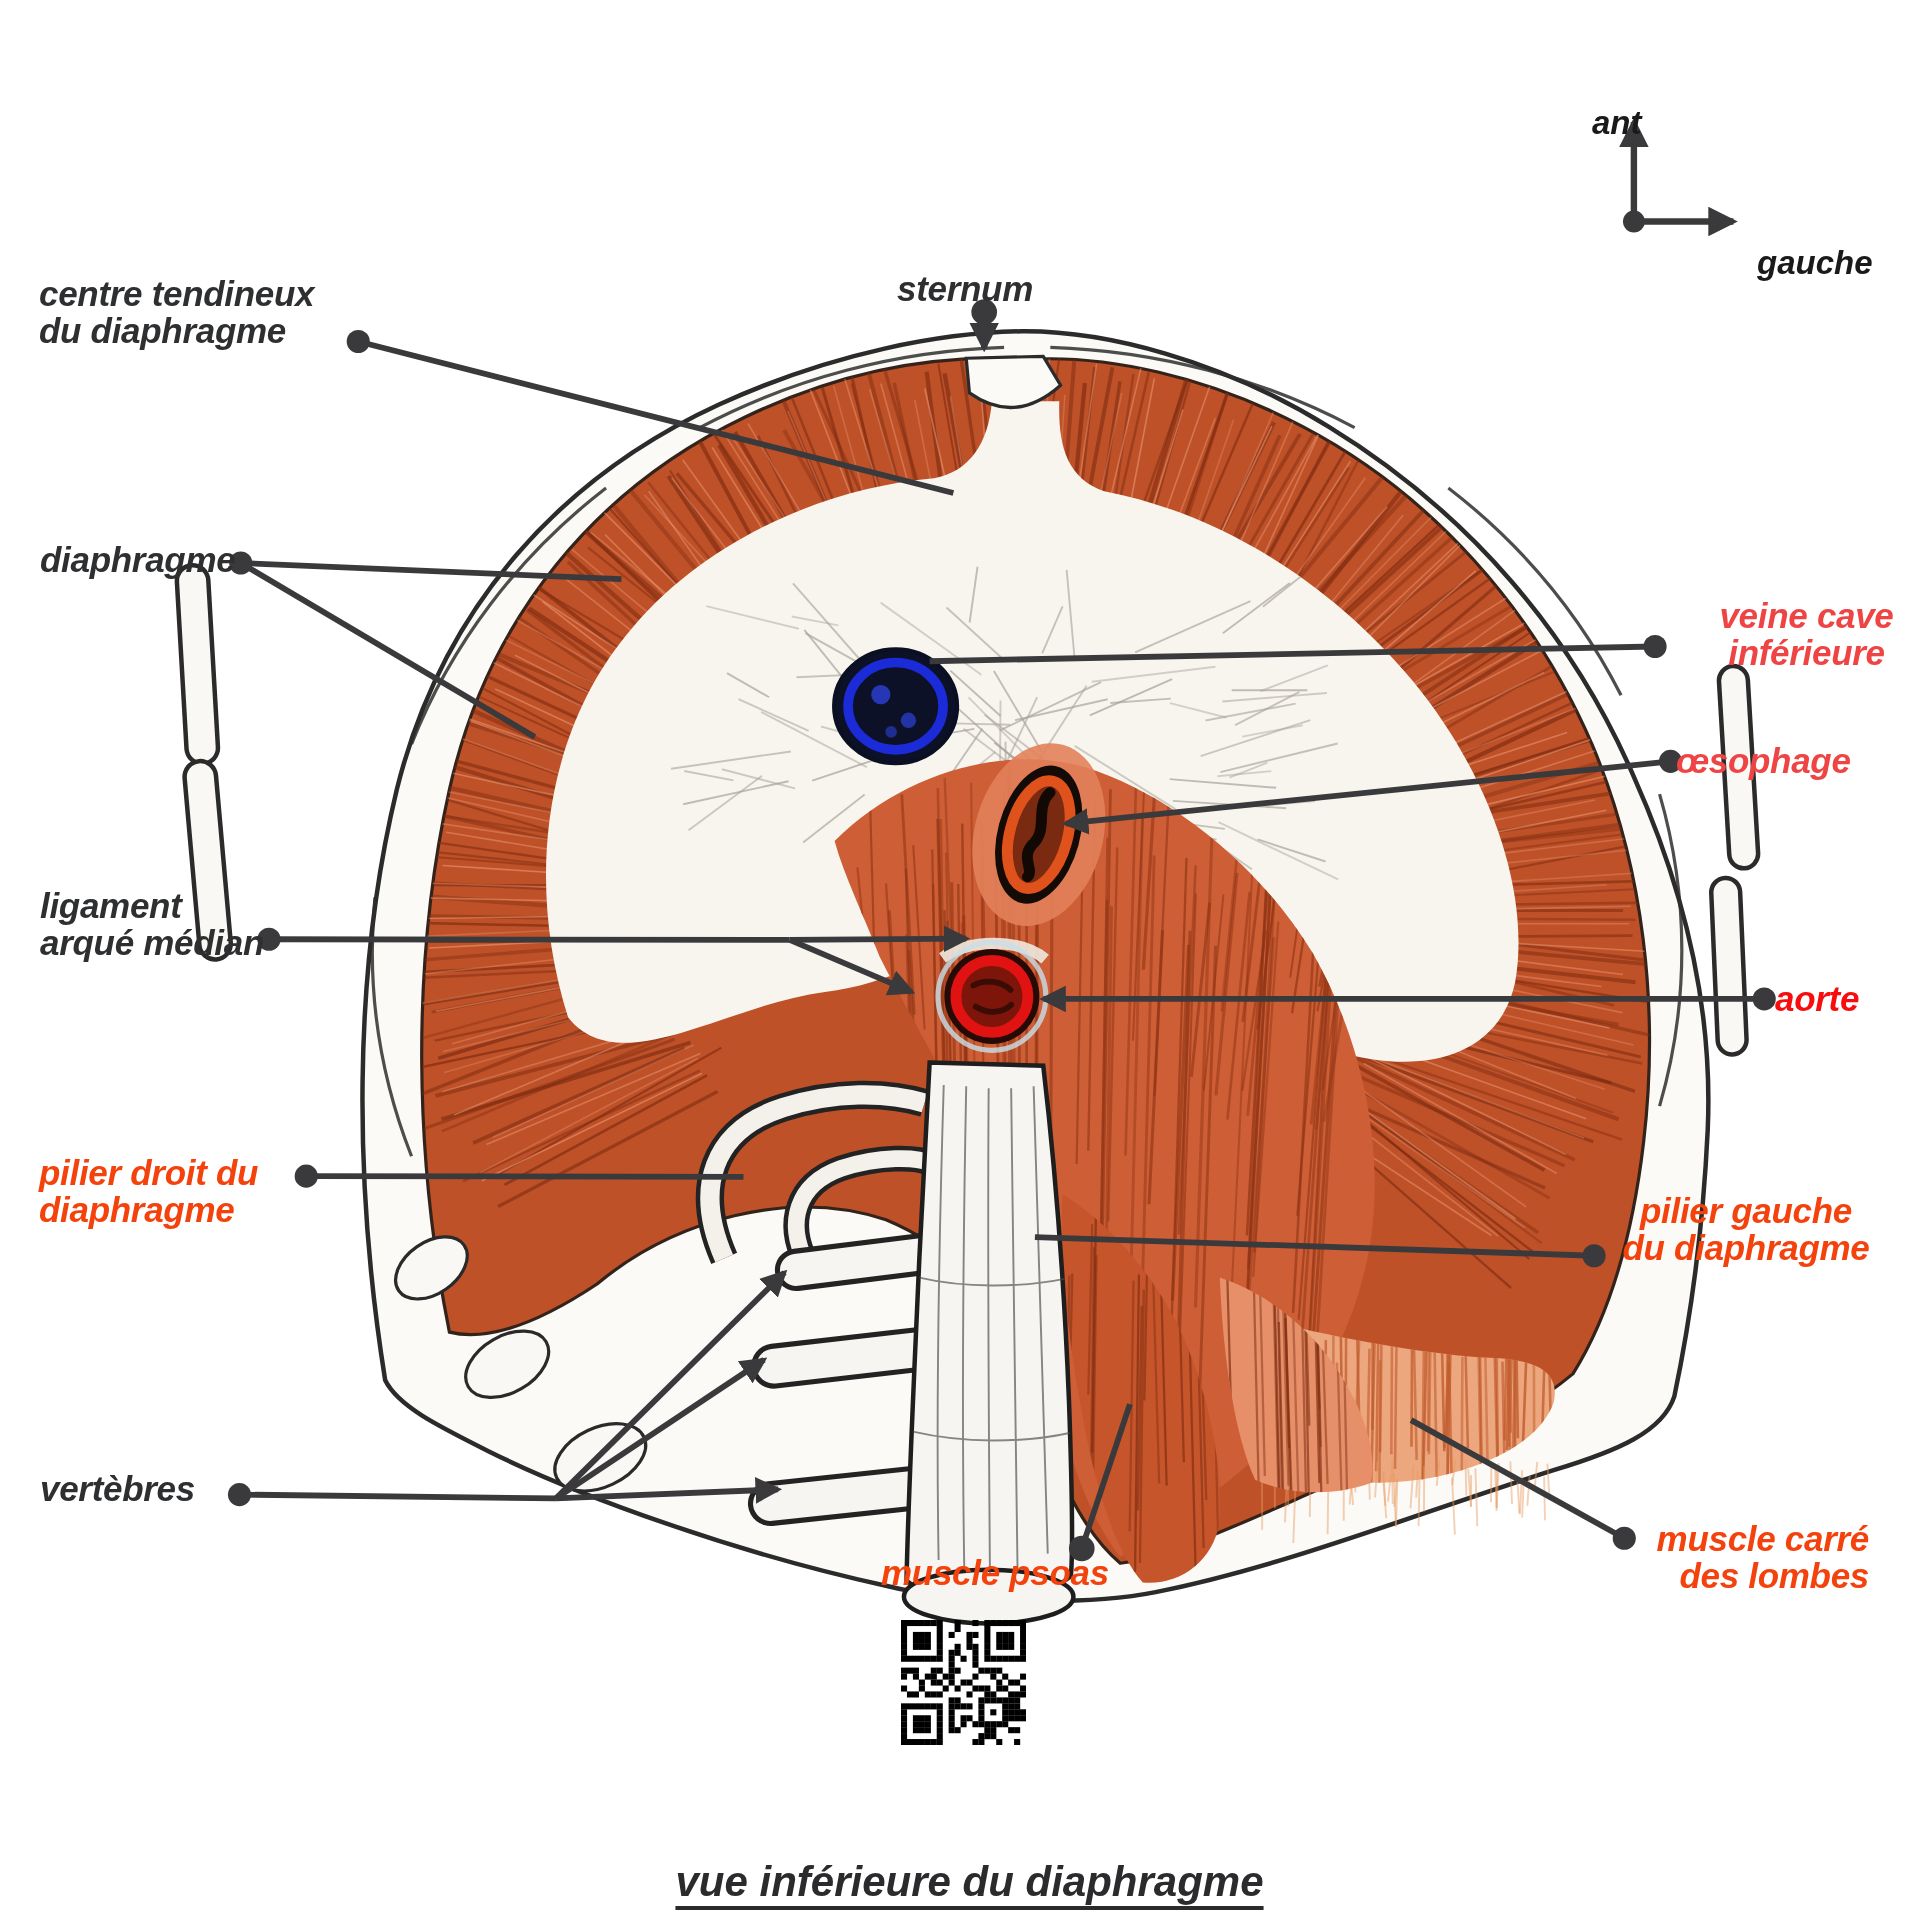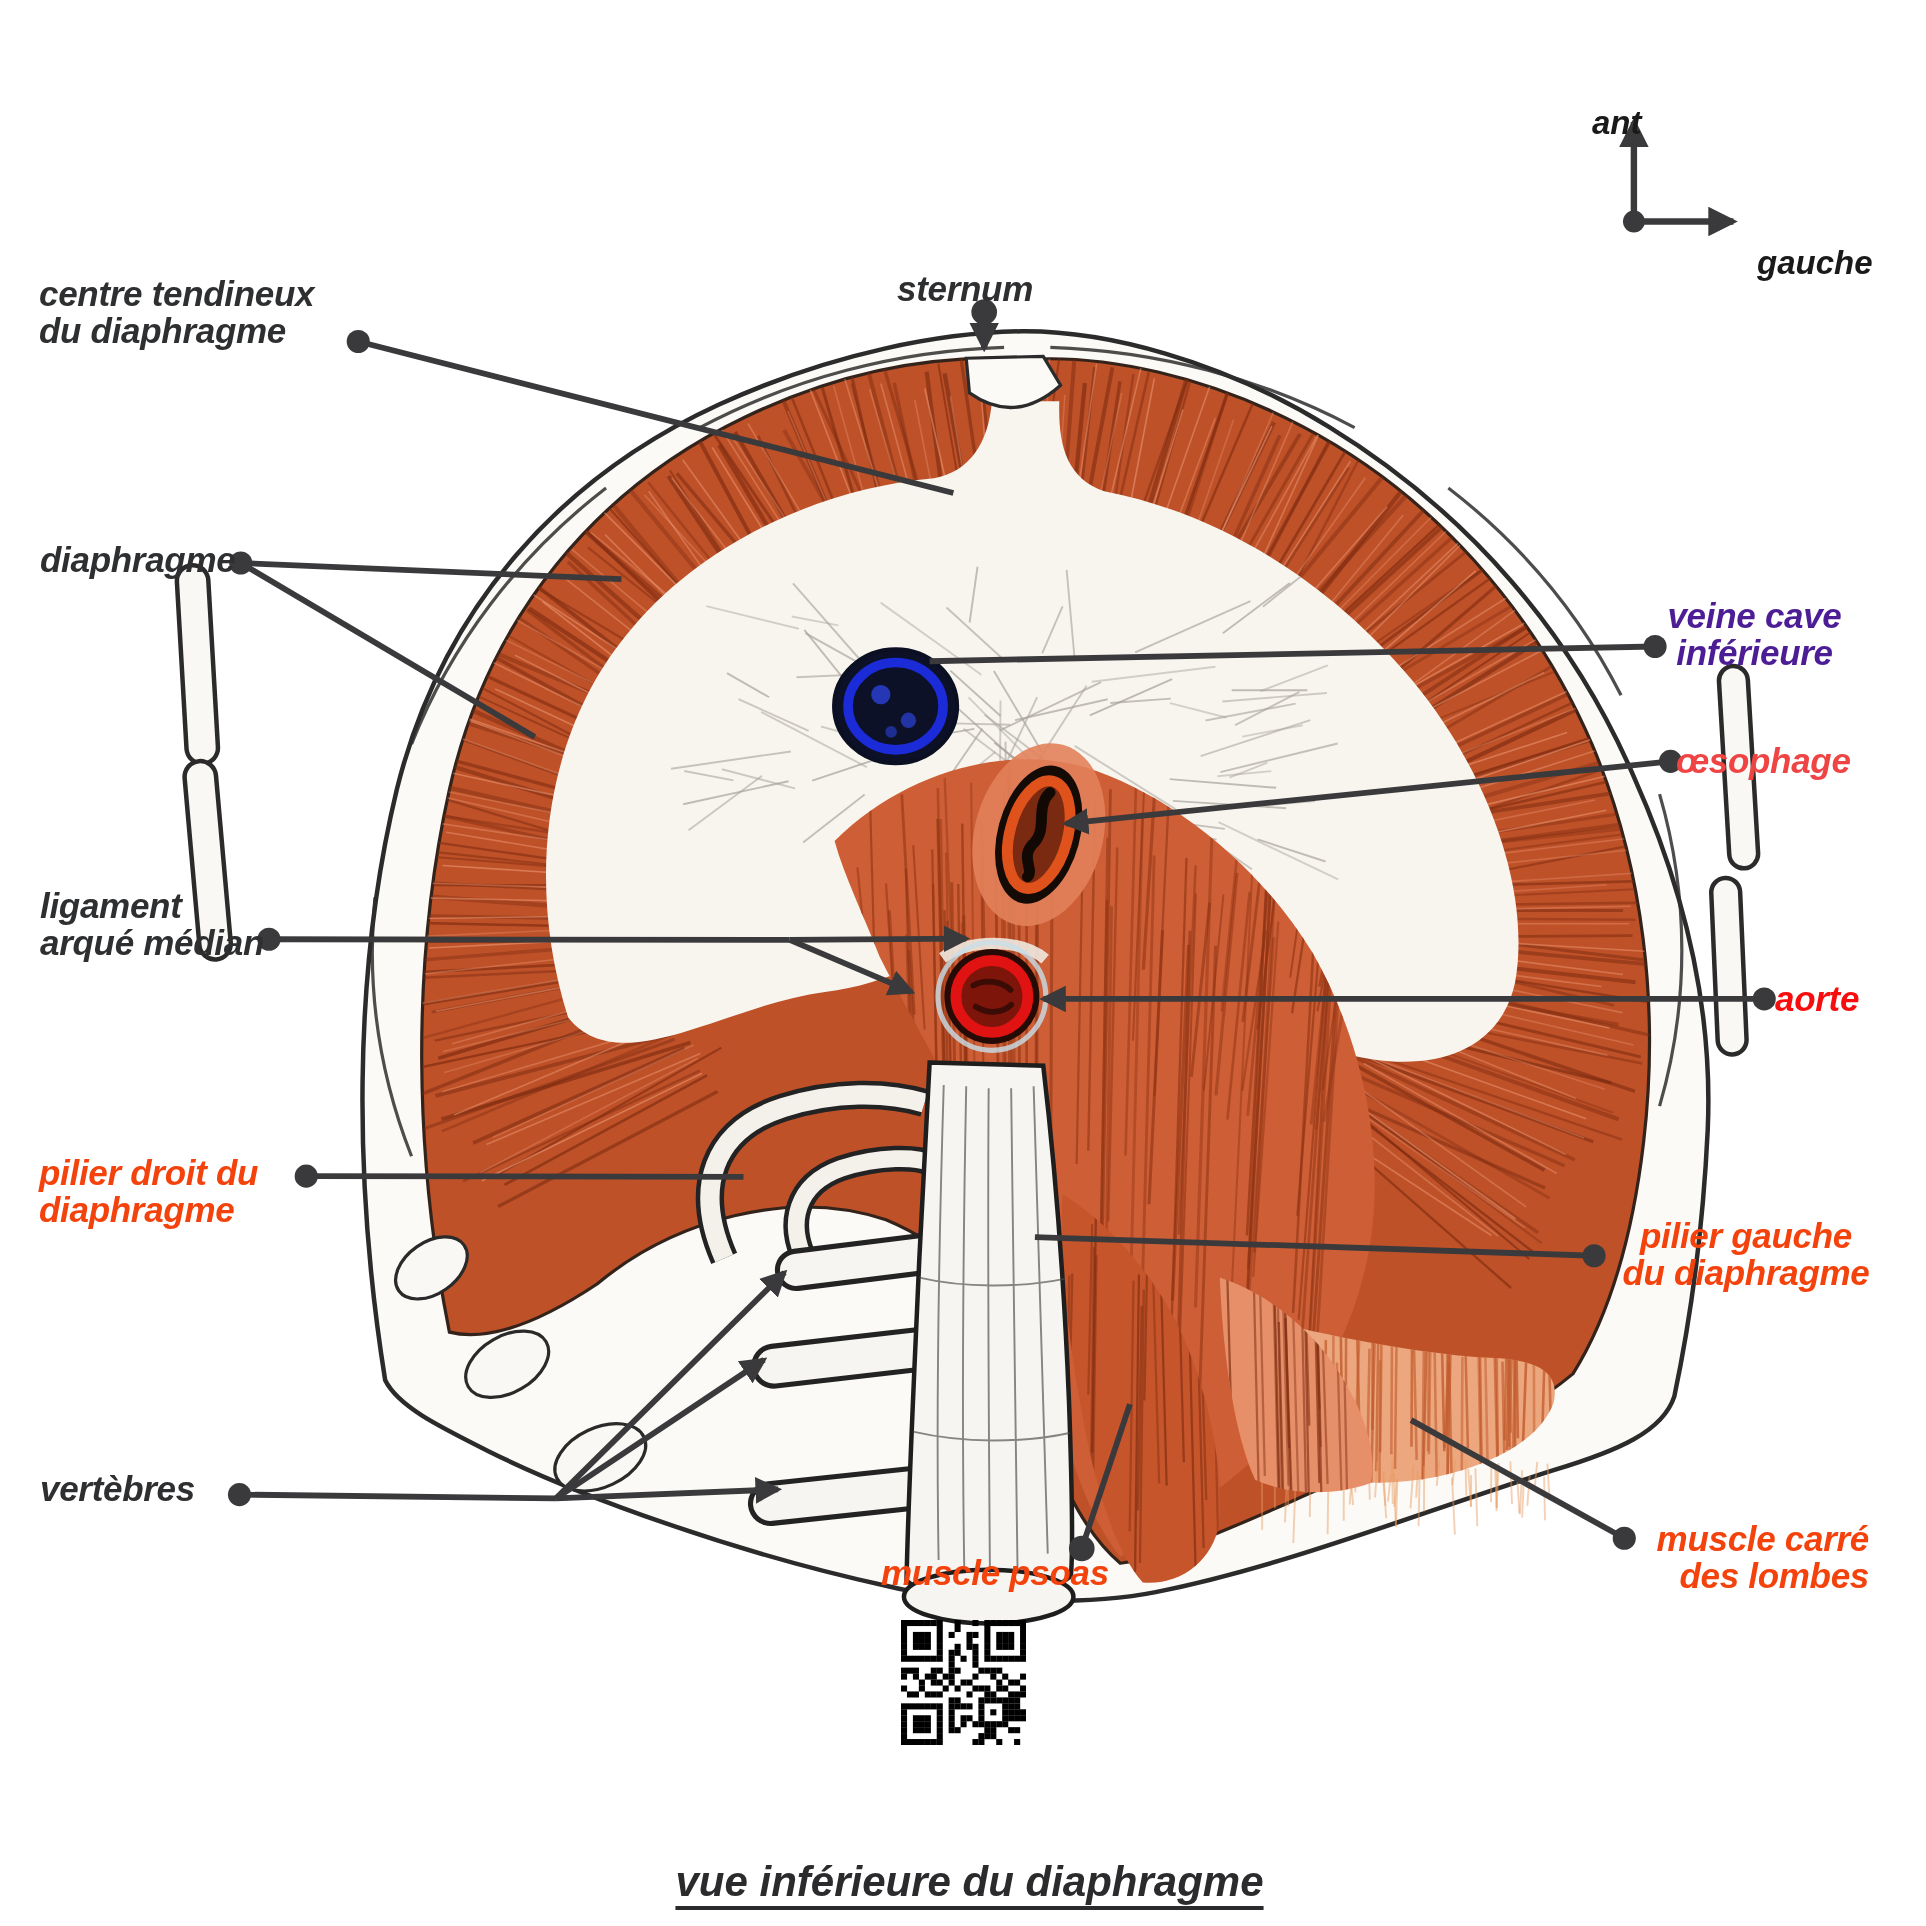--- a/index.html
+++ b/index.html
@@ -810,39 +810,39 @@
 <div class="lbl" style="left: 39px; top: 275px; color: rgb(46, 47, 49);">
   <span>centre tendineux</span>
     <span>du diaphragme</span>
 </div>
 <div class="lbl" style="left: 897px; top: 270px; color: rgb(46, 47, 49);">
   <span>sternum</span>
 </div>
 <div class="lbl" style="left: 40px; top: 541px; color: rgb(46, 47, 49);">
   <span>diaphragme</span>
 </div>
-<div class="lbl ctr" style="left: 1642px; top: 597px; width: 225px; color: #4c1d95;">
+<div class="lbl ctr" style="left: 1694px; top: 597px; width: 225px; color: #ef4444;">
   <span>veine cave</span>
     <span>inférieure</span>
 </div>
 <div class="lbl" style="left: 1676px; top: 742px; color: #ef4444;">
   <span>œsophage</span>
 </div>
 <div class="lbl" style="left: 40px; top: 887px; color: rgb(46, 47, 49);">
   <span>ligament</span>
     <span>arqué médian</span>
 </div>
 <div class="lbl" style="left: 1775px; top: 980px; color: rgb(247, 13, 13);">
   <span>aorte</span>
 </div>
 <div class="lbl" style="left: 39px; top: 1154px; color: rgb(244, 66, 13);">
   <span>pilier droit du</span>
     <span>diaphragme</span>
 </div>
-<div class="lbl ctr" style="left: 1603px; top: 1217px; width: 286px; color: rgb(244, 66, 13);">
+<div class="lbl ctr" style="left: 1603px; top: 1192px; width: 286px; color: rgb(244, 66, 13);">
   <span>pilier gauche</span>
     <span>du diaphragme</span>
 </div>
 <div class="lbl" style="left: 40px; top: 1470px; color: rgb(46, 47, 49);">
   <span>vertèbres</span>
 </div>
 <div class="lbl" style="left: 881px; top: 1554px; color: rgb(244, 66, 13);">
   <span>muscle psoas</span>
 </div>
 <div class="lbl rgt" style="left: 1631px; top: 1520px; width: 238px; color: rgb(244, 66, 13); text-align: right;">

